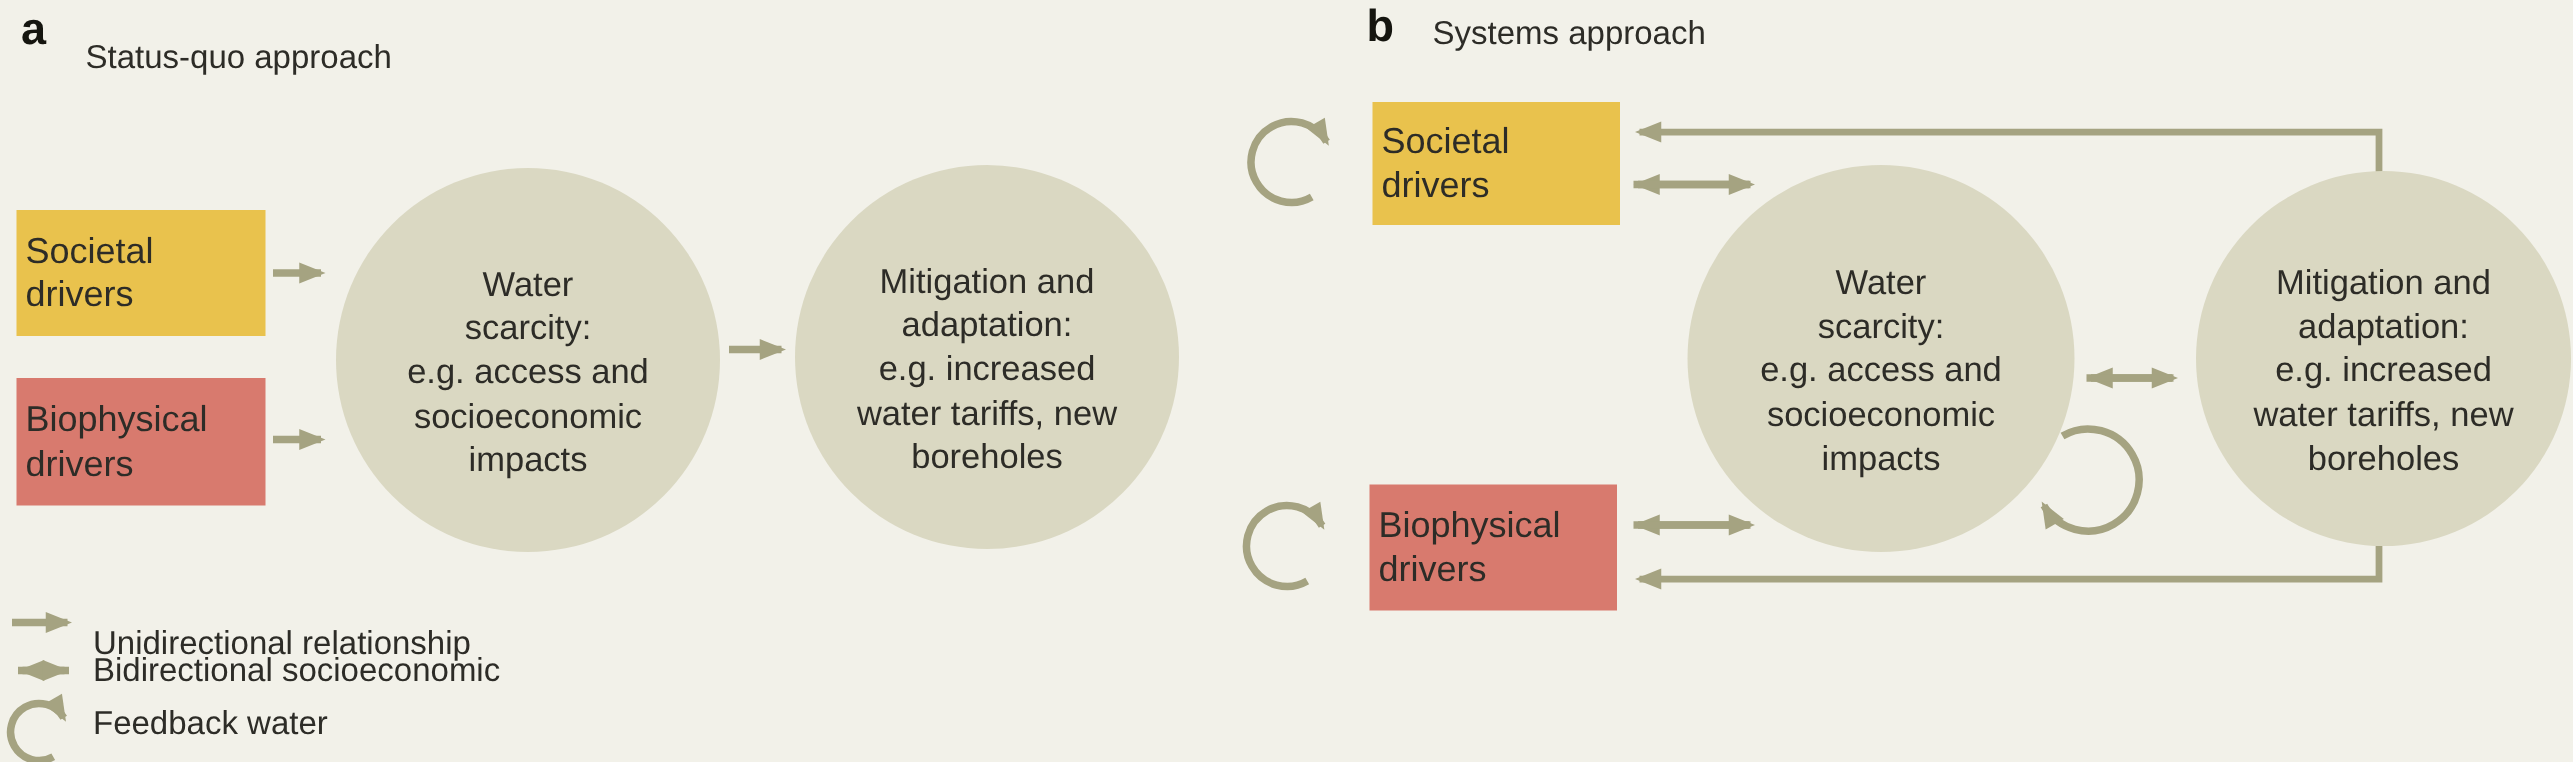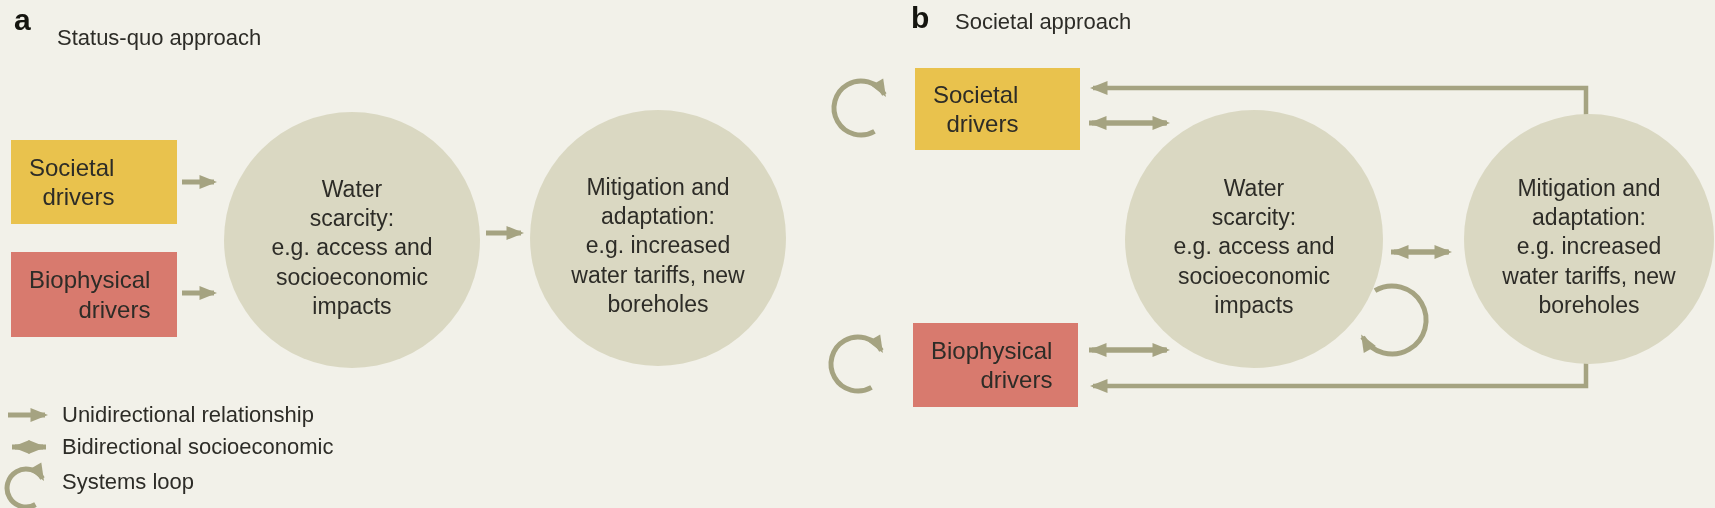--- a/index.html
+++ b/index.html
@@ -14,21 +14,21 @@
   svg.overlay{position:absolute;left:0;top:0;pointer-events:none;}
   svg.under{z-index:0;}
   .el{z-index:1;}
   svg.over{z-index:2;}
   .plabel{position:absolute;font-size:30px;font-weight:bold;color:#15150f;line-height:1;}
   .ptitle{position:absolute;font-size:22px;line-height:1.2;}
   .box{
     position:absolute;display:flex;align-items:center;
     font-size:24px;line-height:1.21;
   }
-  .box span{white-space:pre-line;padding-left:18px;text-align:right;}
+  .box span{white-space:pre-line;padding-left:6px;}
   .box.yellow{background:var(--yellow);}
   .box.red{background:var(--red);}
   .circle{
     position:absolute;border-radius:50%;background:var(--circle);
     display:flex;align-items:center;justify-content:center;
     text-align:center;font-size:23px;line-height:1.27;
   }
   .circle span{white-space:pre-line;margin-top:16px;}
   .legend-label{position:absolute;font-size:22px;line-height:1.2;}
   .ln{fill:none;stroke:var(--arrow);stroke-width:5;}
@@ -73,21 +73,21 @@
 
   <div class="circle el" style="left:530px;top:110px;width:256px;height:256px">
     <span>Mitigation and
 adaptation:
 e.g. increased
 water tariffs, new
 boreholes</span>
   </div>
 
   <span class="plabel el" style="left:911px;top:3px">b</span>
-  <span class="ptitle el" style="left:955px;top:9px">Societal approach</span>
+  <span class="ptitle el" style="left:955px;top:9px">Systems approach</span>
 
   <div class="box yellow el" style="left:915px;top:68px;width:165px;height:82px">
     <span>Societal
 drivers</span>
   </div>
 
   <div class="box red el" style="left:913px;top:323px;width:165px;height:84px">
     <span>Biophysical
 drivers</span>
   </div>
@@ -101,23 +101,23 @@
   </div>
 
   <div class="circle el" style="left:1464px;top:114px;width:250px;height:250px">
     <span>Mitigation and
 adaptation:
 e.g. increased
 water tariffs, new
 boreholes</span>
   </div>
 
-  <span class="legend-label el" style="left:62px;top:402px">Unidirectional relationship</span>
+  <span class="legend-label el" style="left:62px;top:416px">Unidirectional relationship</span>
   <span class="legend-label el" style="left:62px;top:434px">Bidirectional socioeconomic</span>
-  <span class="legend-label el" style="left:62px;top:469px">Systems loop</span>
+  <span class="legend-label el" style="left:62px;top:469px">Feedback water</span>
 
   <svg class="overlay over" width="1715" height="508" viewBox="0 0 1715 508">
 
     <path class="ln" d="M182,182 L214,182" marker-end="url(#head)"></path>
     <path class="ln" d="M182,293 L214,293" marker-end="url(#head)"></path>
     <path class="ln" d="M486,233 L521,233" marker-end="url(#head)"></path>
 
     <path class="ln" d="M1166,123 L1092,123" marker-end="url(#head)"></path>
     <path class="ln" d="M1089,123 L1167,123" marker-end="url(#head)"></path>
     <path class="ln" d="M1166,350 L1092,350" marker-end="url(#head)"></path>

